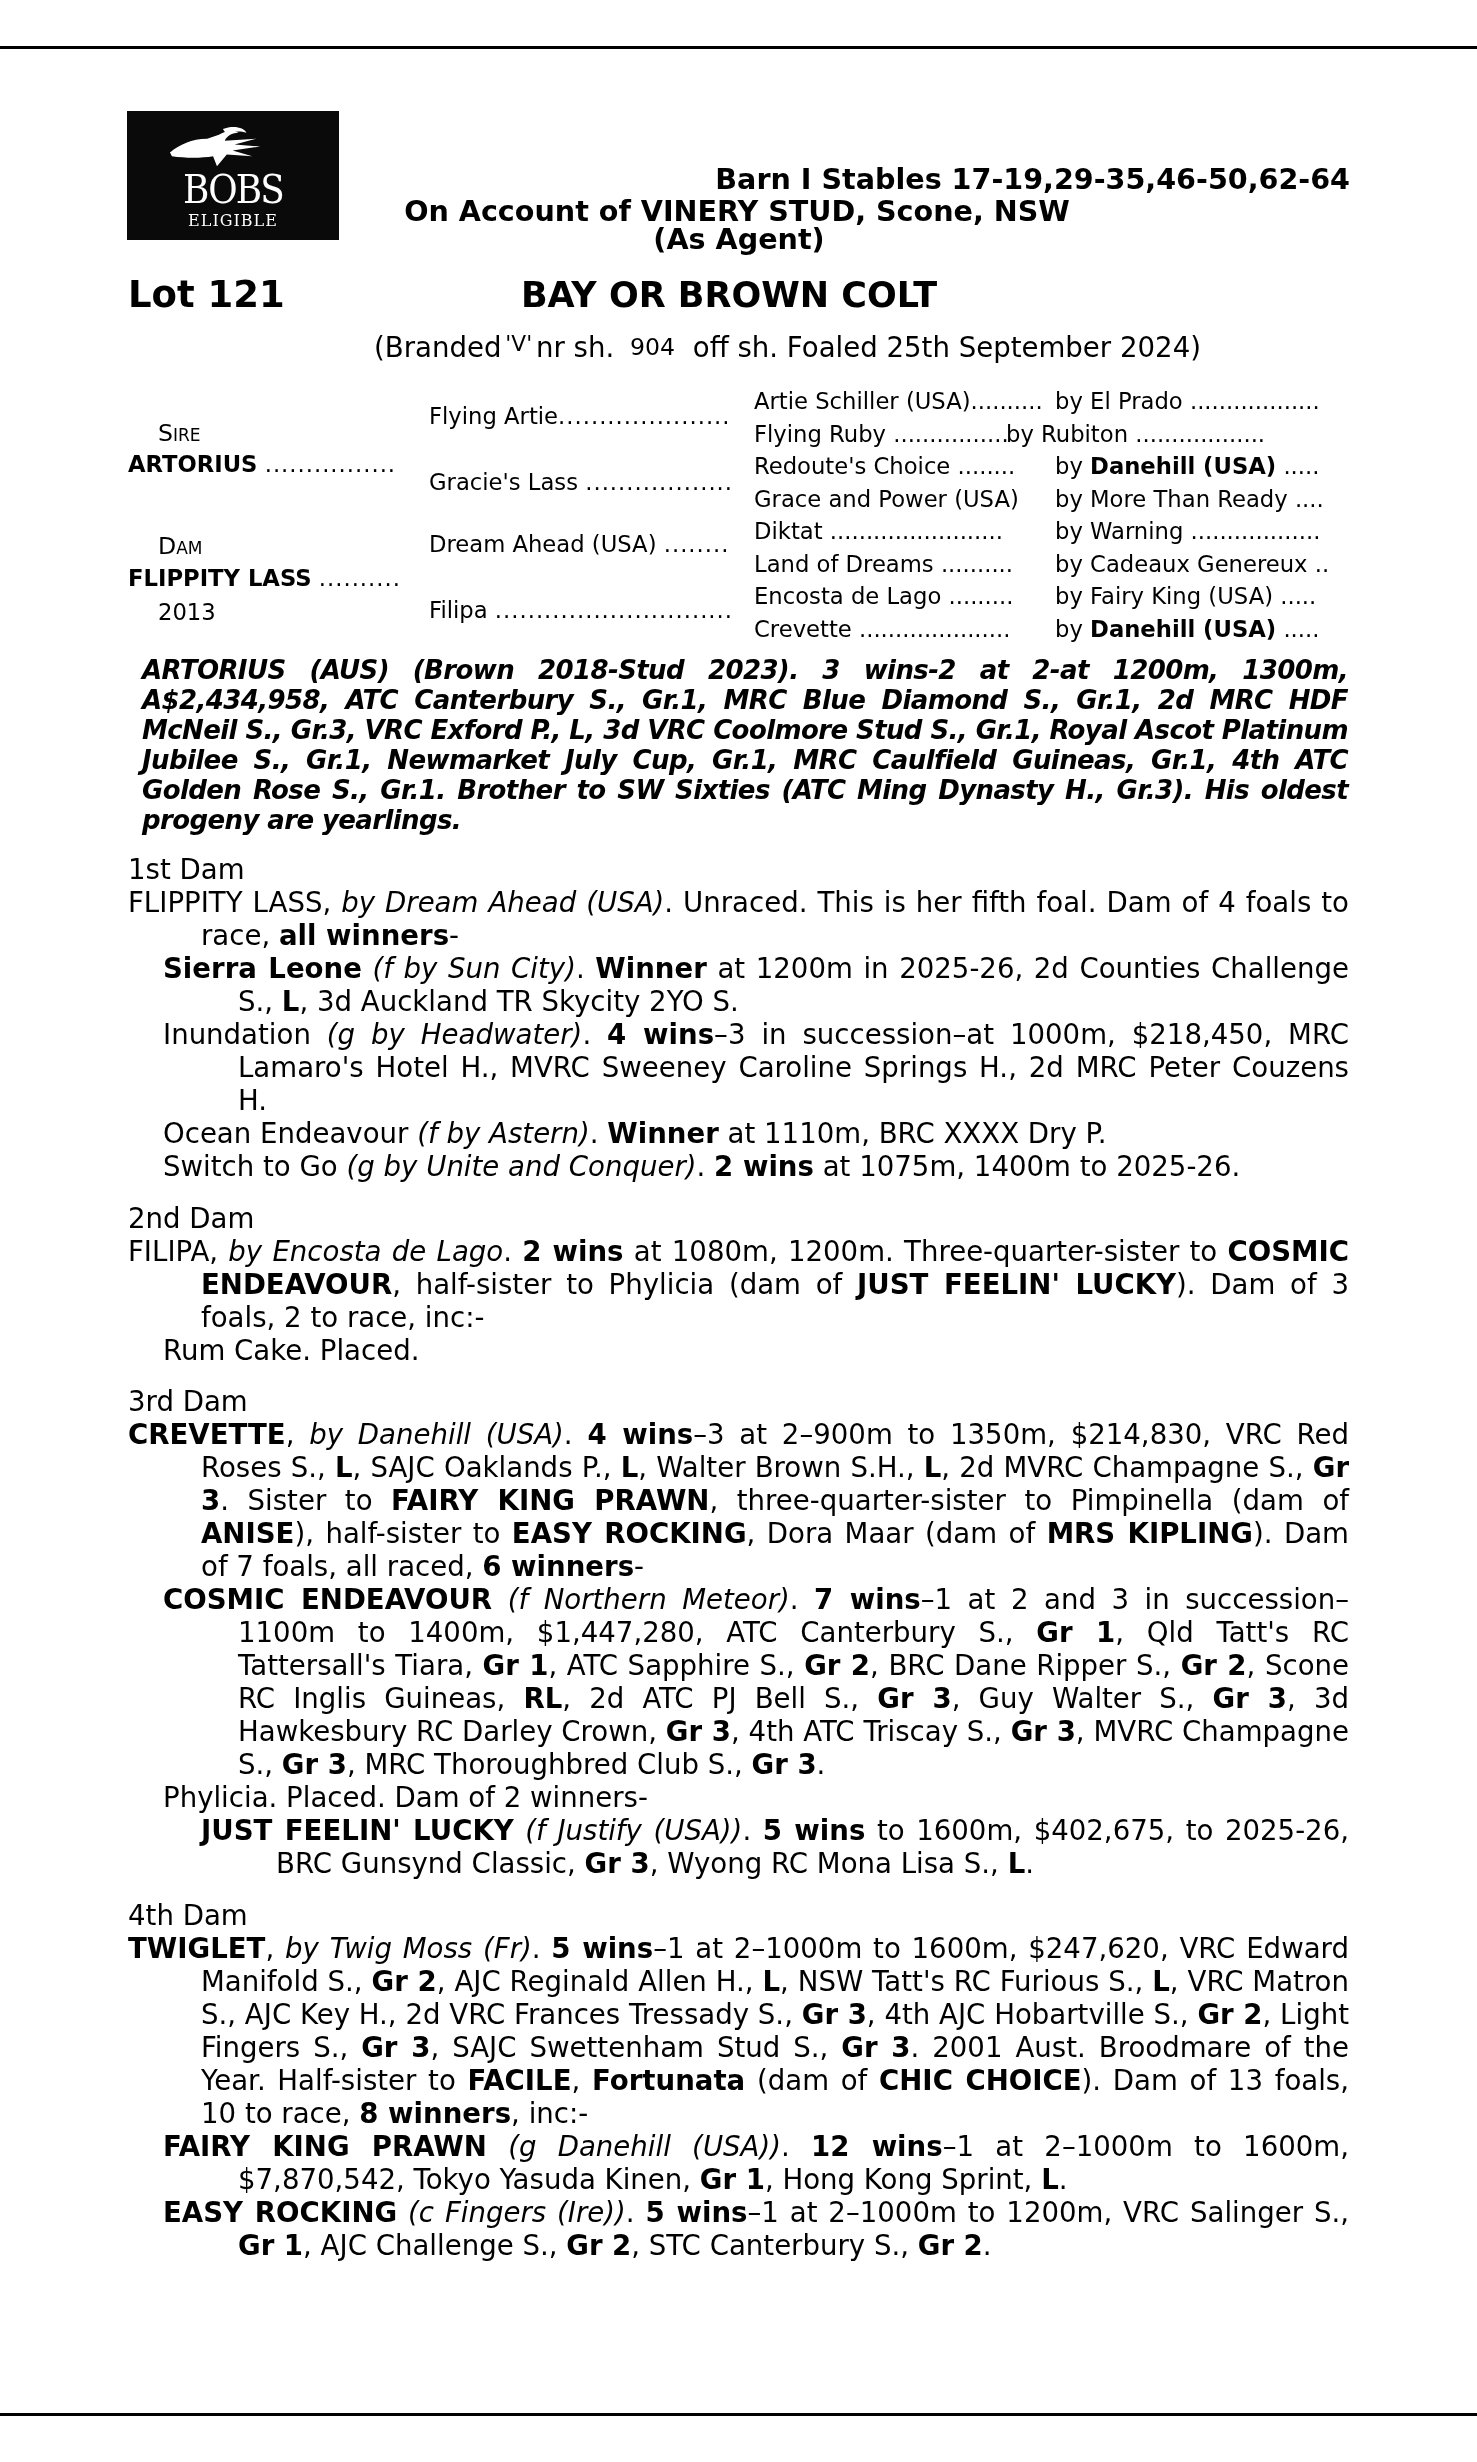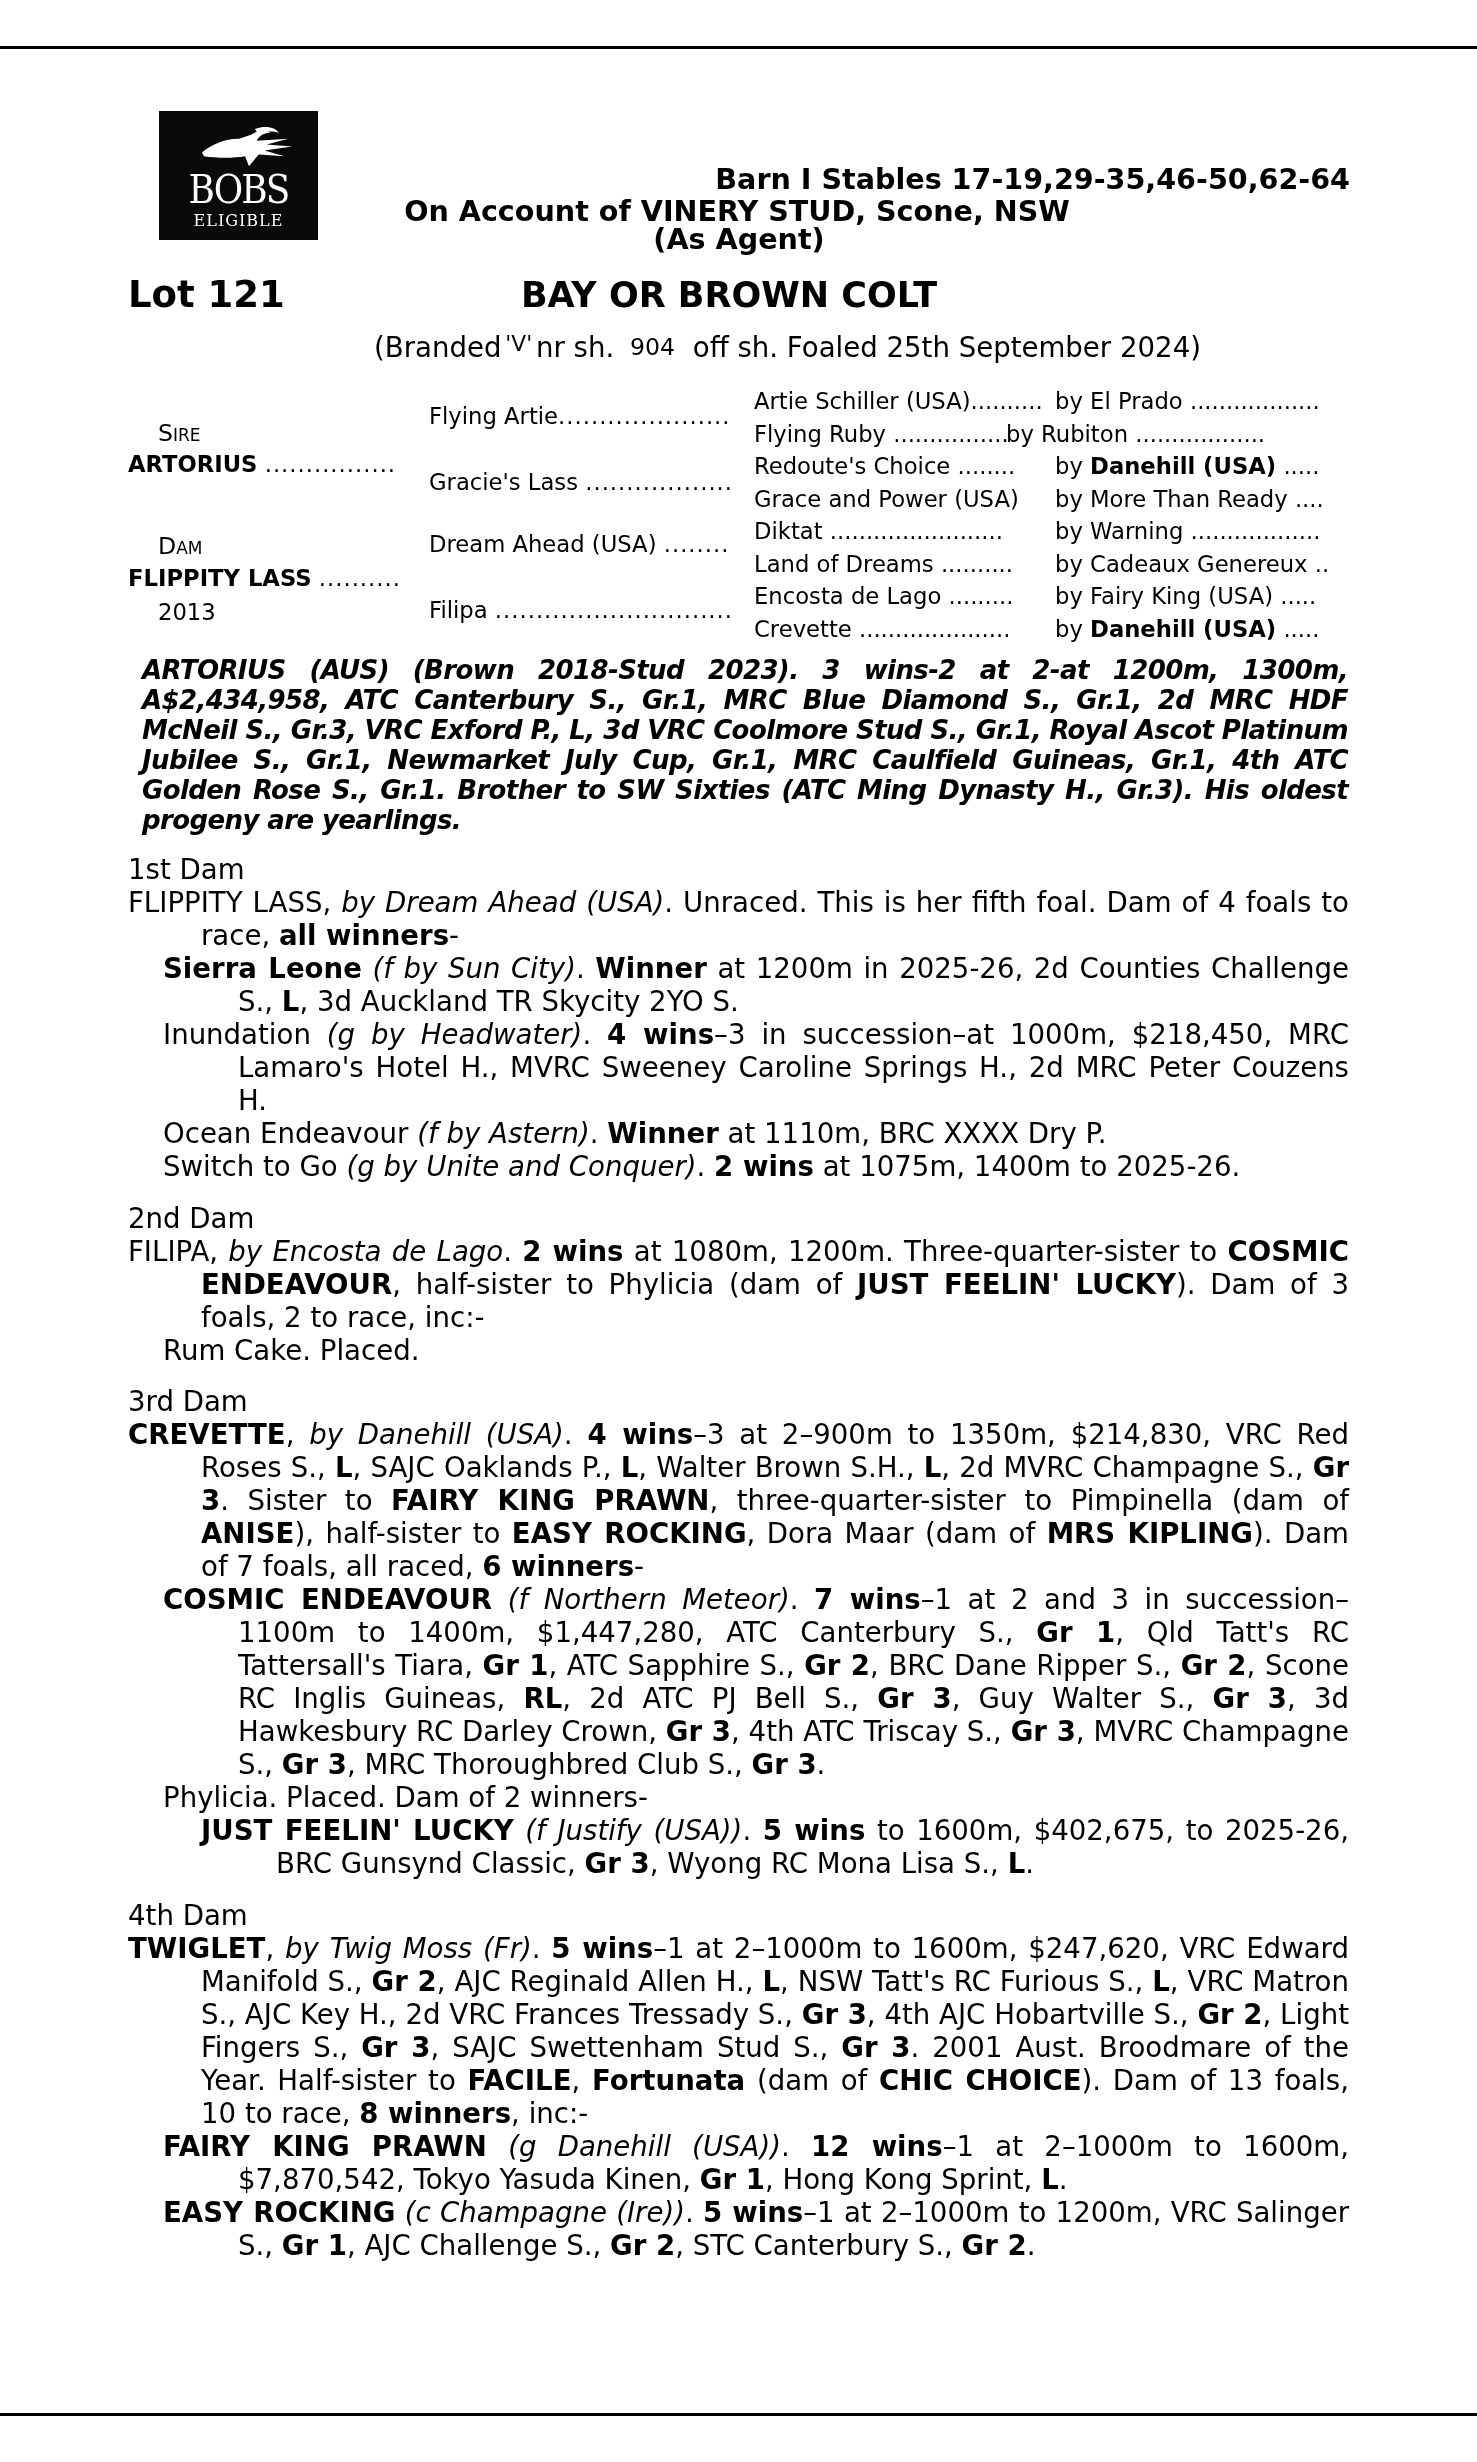--- a/index.html
+++ b/index.html
@@ -1,21 +1,21 @@
 <!DOCTYPE html>
 <html><head>
 <meta charset="utf-8">
 <style>
   html, body { margin: 0; padding: 0; background: #ffffff; }
   body { width: 1478px; height: 2463px; position: relative; overflow: hidden; color: #000; font-family: "DejaVu Sans", sans-serif; }
   .rule { position: absolute; left: 0; width: 1478px; height: 3px; background: #000; }
   .rule.top { top: 46px; }
   .rule.bottom { top: 2413px; }
 
-  .logo { position: absolute; left: 127px; top: 111px; width: 159px; height: 129px; background: #0a0a0a; color: #fff; text-align: center; margin-left: 32px; }
+  .logo { position: absolute; left: 127px; top: 111px; width: 212px; height: 129px; background: #0a0a0a; color: #fff; text-align: center; }
   .logo svg { position: absolute; left: 35px; top: 13.8px; }
   .logo .bobs { position: absolute; left: 0; right: 0; top: 59px; font-family: "DejaVu Serif", serif; font-size: 39px; line-height: 39px; letter-spacing: -2px; transform: scaleX(0.92); }
   .logo .elig { position: absolute; left: 0; right: 0; top: 100px; font-family: "DejaVu Serif", serif; font-size: 16px; letter-spacing: 1px; }
 
   .hdr { position: absolute; font-weight: bold; font-size: 28.6px; white-space: nowrap; line-height: 33px; }
   .barn { right: 128px; top: 163px; }
   .account { left: 737px; top: 195px; transform: translateX(-50%); }
   .agent { left: 739px; top: 223px; transform: translateX(-50%); }
   .lot { left: 128px; top: 278px; font-size: 37px; }
   .title { left: 729px; top: 276px; transform: translateX(-50%); font-size: 35px; line-height: 39px; }
@@ -114,21 +114,21 @@
     <div class="p"><span>FILIPA, </span><span class="i">by Encosta de Lago</span><span>. </span><span class="b">2 wins</span><span> at 1080m, 1200m. Three-quarter-sister to </span><span class="b">COSMIC ENDEAVOUR</span><span>, half-sister to Phylicia (dam of </span><span class="b">JUST FEELIN' LUCKY</span><span>). Dam of 3 foals, 2 to race, inc:-</span></div>
     <div class="p l1"><span>Rum Cake. Placed.</span></div>
     <div class="sec-h">3rd Dam</div>
     <div class="p"><span class="b">CREVETTE</span><span>, </span><span class="i">by Danehill (USA)</span><span>. </span><span class="b">4 wins</span><span>–3 at 2–900m to 1350m, $214,830, VRC Red Roses S., </span><span class="b">L</span><span>, SAJC Oaklands P., </span><span class="b">L</span><span>, Walter Brown S.H., </span><span class="b">L</span><span>, 2d MVRC Champagne S., </span><span class="b">Gr 3</span><span>. Sister to </span><span class="b">FAIRY KING PRAWN</span><span>, three-quarter-sister to Pimpinella (dam of </span><span class="b">ANISE</span><span>), half-sister to </span><span class="b">EASY ROCKING</span><span>, Dora Maar (dam of </span><span class="b">MRS KIPLING</span><span>). Dam of 7 foals, all raced, </span><span class="b">6 winners</span><span>-</span></div>
     <div class="p l1"><span class="b">COSMIC ENDEAVOUR</span><span> </span><span class="i">(f Northern Meteor)</span><span>. </span><span class="b">7 wins</span><span>–1 at 2 and 3 in succession–1100m to 1400m, $1,447,280, ATC Canterbury S., </span><span class="b">Gr 1</span><span>, Qld Tatt's RC Tattersall's Tiara, </span><span class="b">Gr 1</span><span>, ATC Sapphire S., </span><span class="b">Gr 2</span><span>, BRC Dane Ripper S., </span><span class="b">Gr 2</span><span>, Scone RC Inglis Guineas, </span><span class="b">RL</span><span>, 2d ATC PJ Bell S., </span><span class="b">Gr 3</span><span>, Guy Walter S., </span><span class="b">Gr 3</span><span>, 3d Hawkesbury RC Darley Crown, </span><span class="b">Gr 3</span><span>, 4th ATC Triscay S., </span><span class="b">Gr 3</span><span>, MVRC Champagne S., </span><span class="b">Gr 3</span><span>, MRC Thoroughbred Club S., </span><span class="b">Gr 3</span><span>.</span></div>
     <div class="p l1"><span>Phylicia. Placed. Dam of 2 winners-</span></div>
     <div class="p l2"><span class="b">JUST FEELIN' LUCKY</span><span> </span><span class="i">(f Justify (USA))</span><span>. </span><span class="b">5 wins</span><span> to 1600m, $402,675, to 2025-26, BRC Gunsynd Classic, </span><span class="b">Gr 3</span><span>, Wyong RC Mona Lisa S., </span><span class="b">L</span><span>.</span></div>
     <div class="sec-h">4th Dam</div>
     <div class="p"><span class="b">TWIGLET</span><span>, </span><span class="i">by Twig Moss (Fr)</span><span>. </span><span class="b">5 wins</span><span>–1 at 2–1000m to 1600m, $247,620, VRC Edward Manifold S., </span><span class="b">Gr 2</span><span>, AJC Reginald Allen H., </span><span class="b">L</span><span>, NSW Tatt's RC Furious S., </span><span class="b">L</span><span>, VRC Matron S., AJC Key H., 2d VRC Frances Tressady S., </span><span class="b">Gr 3</span><span>, 4th AJC Hobartville S., </span><span class="b">Gr 2</span><span>, Light Fingers S., </span><span class="b">Gr 3</span><span>, SAJC Swettenham Stud S., </span><span class="b">Gr 3</span><span>. 2001 Aust. Broodmare of the Year. Half-sister to </span><span class="b">FACILE</span><span>, </span><span class="b">Fortunata</span><span> (dam of </span><span class="b">CHIC CHOICE</span><span>). Dam of 13 foals, 10 to race, </span><span class="b">8 winners</span><span>, inc:-</span></div>
     <div class="p l1"><span class="b">FAIRY KING PRAWN</span><span> </span><span class="i">(g Danehill (USA))</span><span>. </span><span class="b">12 wins</span><span>–1 at 2–1000m to 1600m, $7,870,542, Tokyo Yasuda Kinen, </span><span class="b">Gr 1</span><span>, Hong Kong Sprint, </span><span class="b">L</span><span>.</span></div>
-    <div class="p l1"><span class="b">EASY ROCKING</span><span> </span><span class="i">(c Champagne (Ire))</span><span>. </span><span class="b">5 wins</span><span>–1 at 2–1000m to 1200m, VRC Salinger S., </span><span class="b">Gr 1</span><span>, AJC Challenge S., </span><span class="b">Gr 2</span><span>, STC Canterbury S., </span><span class="b">Gr 2</span><span>.</span></div>
+    <div class="p l1"><span class="b">EASY ROCKING</span><span> </span><span class="i">(c Fingers (Ire))</span><span>. </span><span class="b">5 wins</span><span>–1 at 2–1000m to 1200m, VRC Salinger S., </span><span class="b">Gr 1</span><span>, AJC Challenge S., </span><span class="b">Gr 2</span><span>, STC Canterbury S., </span><span class="b">Gr 2</span><span>.</span></div>
   </div>
 
 <div class="rule bottom"></div>
 
 <style>
   
   .p { padding-left: 73px; text-indent: -73px; }
   .p.l1 { padding-left: 110px; text-indent: -75px; }
   .p.l2 { padding-left: 148px; text-indent: -75px; }
 </style>

